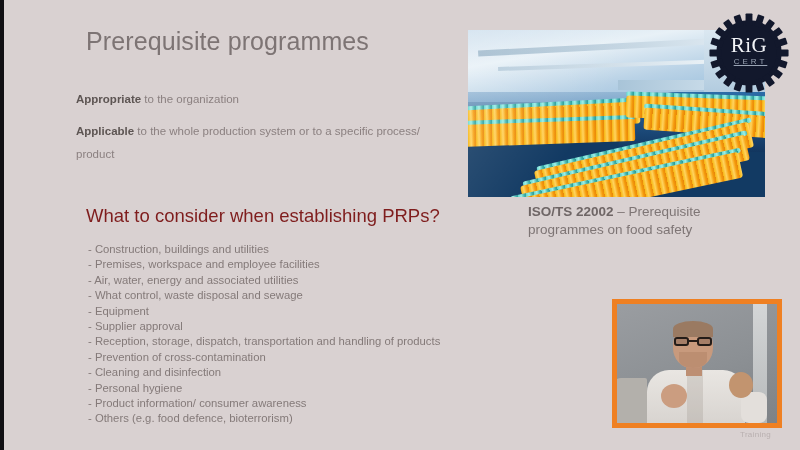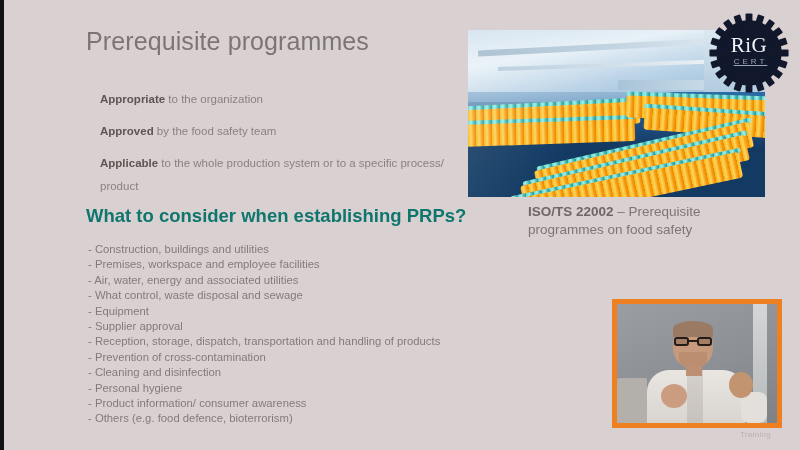--- a/index.html
+++ b/index.html
@@ -30,40 +30,40 @@
     left: 86px; top: 27px;
     font-size: 25px;
     font-weight: 400;
     color: #7d7474;
     letter-spacing: 0.1px;
     white-space: nowrap;
     text-align: right;
   }
   #lead-bullets {
     position: absolute;
-    left: 100px; top: 88px;
+    left: 76px; top: 88px;
     width: 360px;
   }
   .lead-line {
     font-size: 11.5px;
     color: #8b8080;
     line-height: 23px;
     margin-bottom: 9px;
   }
   .lead-line:last-child { margin-bottom: 10px; }
   .lead-strong {
     font-weight: bold;
     color: #5d5553;
   }
   #subheading {
     position: absolute;
     left: 86px; top: 205px;
     font-size: 18.5px;
-    font-weight: 700;
-    color: #0f766e;
+    font-weight: 400;
+    color: #7f1d1d;
     white-space: nowrap;
   }
   #detail-list {
     position: absolute;
     left: 88px; top: 242px;
     width: 430px;
   }
   .detail-item {
     font-size: 11.3px;
     color: #847a79;
@@ -283,23 +283,20 @@
 
 <div id="slide">
 
   <div id="left-edge-strip"></div>
 
   <div id="title">Prerequisite programmes</div>
 
   <div id="lead-bullets">
     <div class="lead-line">
       <span class="lead-strong">Appropriate</span><span> to the organization</span>
-    </div>
-    <div class="lead-line">
-      <span class="lead-strong">Approved</span><span> by the food safety team</span>
     </div>
     <div class="lead-line">
       <span class="lead-strong">Applicable</span><span> to the whole production system or to a specific process/ product</span>
     </div>
   </div>
 
   <div id="subheading">What to consider when establishing PRPs?</div>
 
   <div id="detail-list">
     <div class="detail-item">- Construction, buildings and utilities</div>

